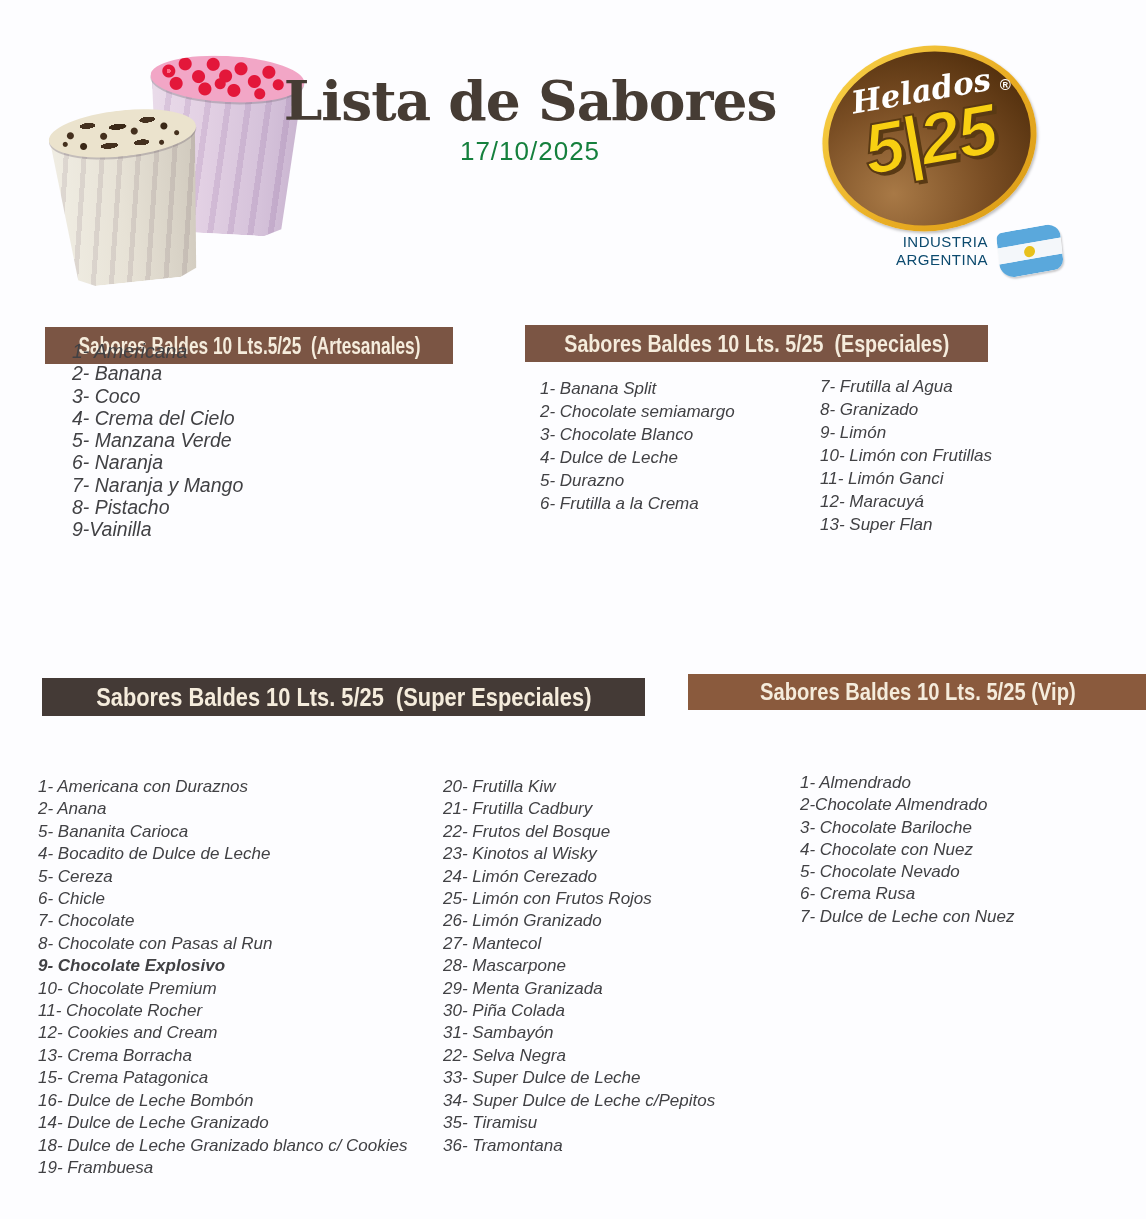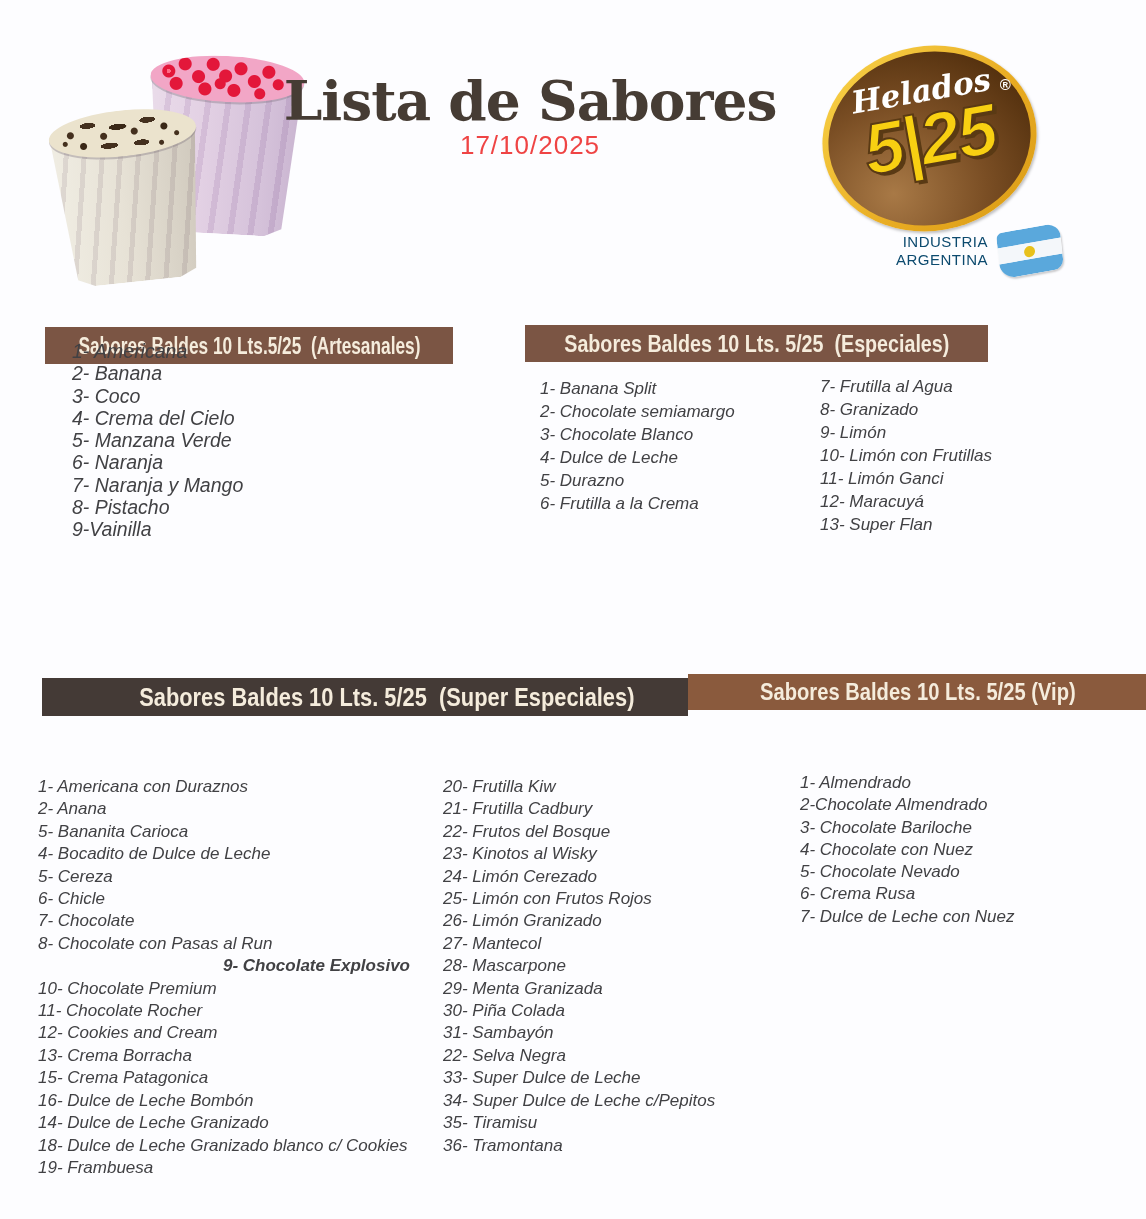--- a/index.html
+++ b/index.html
@@ -2,21 +2,21 @@
 <html><head>
 <meta charset="utf-8">
 <style>
   html,body{margin:0;padding:0;}
   body{background:#ffffff;font-family:"Liberation Sans",sans-serif;}
   #page{position:relative;width:1146px;height:1219px;background:#fdfdff;overflow:hidden;}
 
   
   .title-block{position:absolute;left:250px;top:72px;width:560px;text-align:center;}
   .page-title{font-family:"DejaVu Serif",serif;font-weight:bold;font-size:55px;color:#463c34;letter-spacing:-1px;line-height:1.05;}
-  .page-date{font-size:26px;color:#ef4444;letter-spacing:1px;}
+  .page-date{font-size:26px;color:#15803d;margin-top:6px;letter-spacing:1px;}
 
   
   .logo-wrap{position:absolute;left:822px;top:46px;width:215px;height:185px;transform:rotate(-10deg);}
   .logo-gold{position:absolute;inset:0;border-radius:50%;background:linear-gradient(140deg,#f9d44a,#e8ab22 60%,#d99b15);box-shadow:1px 2px 3px rgba(0,0,0,.25);}
   .logo-brown{position:absolute;inset:6px;border-radius:50%;background:radial-gradient(ellipse at 28% 78%,#a87946 0%,#7a4e24 45%,#56320f 80%);}
   .logo-helados{position:absolute;top:26px;left:0;width:100%;text-align:center;font-family:"DejaVu Serif",serif;font-style:italic;font-weight:bold;font-size:31px;color:#ffffff;}
   .logo-number{position:absolute;top:52px;left:0;width:100%;text-align:center;font-style:italic;font-weight:bold;font-size:72px;color:#f8d012;-webkit-text-stroke:2px #5a3a14;text-shadow:3px 3px 0 #5a3a14;letter-spacing:-2px;}
   .logo-reg{position:absolute;top:44px;right:18px;font-size:15px;color:#ffffff;font-weight:bold;transform:rotate(10deg);}
   .origin-text{position:absolute;left:860px;top:233px;width:128px;text-align:right;color:#0c4a6e;font-weight:normal;font-size:15px;line-height:18px;letter-spacing:.5px;}
   .flag{position:absolute;left:998px;top:228px;width:64px;height:46px;transform:rotate(-6deg) skewY(-4deg);border-radius:6px 14px 10px 16px;overflow:hidden;box-shadow:1px 2px 2px rgba(0,0,0,.2);}
@@ -69,29 +69,29 @@
     radial-gradient(circle at 16px 28px,#44301e 0 2px,transparent 3px);}
 
   
   .section-header{position:absolute;display:flex;align-items:center;justify-content:center;
     color:#f5ecdc;font-weight:bold;white-space:pre;margin-top:40px;}
   .section-header>span{display:inline-block;}
   .hdr-artesanales{left:45px;top:287px;width:408px;height:37px;background:#7b5544;font-size:24px;}
   .hdr-artesanales>span{transform:scaleX(.72);}
   .hdr-especiales{left:525px;top:285px;width:463px;height:37px;background:#7b5544;font-size:24px;}
   .hdr-especiales>span{transform:scaleX(.82);}
-  .hdr-super{left:42px;top:638px;width:603px;height:38px;background:#443a36;font-size:26px;padding-left:43px;}
+  .hdr-super{left:42px;top:638px;width:603px;height:38px;background:#443a36;font-size:26px;}
   .hdr-super>span{transform:scaleX(.84);}
   .hdr-vip{left:688px;top:634px;width:459px;height:36px;background:#8a5a3d;font-size:24px;}
   .hdr-vip>span{transform:scaleX(.84);}
 
   
   .flavor-list{position:absolute;font-style:italic;color:#414144;font-size:17px;line-height:22.4px;}
   .flavor-item{white-space:normal;}
-  .flavor-item.bold{font-weight:bold;text-align:right;}
+  .flavor-item.bold{font-weight:bold;}
   .list-artesanales{left:72px;top:340px;font-size:19.5px;line-height:22.3px;}
   .list-especiales-1{left:540px;top:377px;line-height:23px;}
   .list-especiales-2{left:820px;top:375px;line-height:23px;}
   .list-super-1{left:38px;top:776px;width:372px;}
   .list-super-2{left:443px;top:776px;width:400px;}
   .list-vip{left:800px;top:772px;width:345px;line-height:22.3px;}
 </style>
 </head>
 <body>
 

